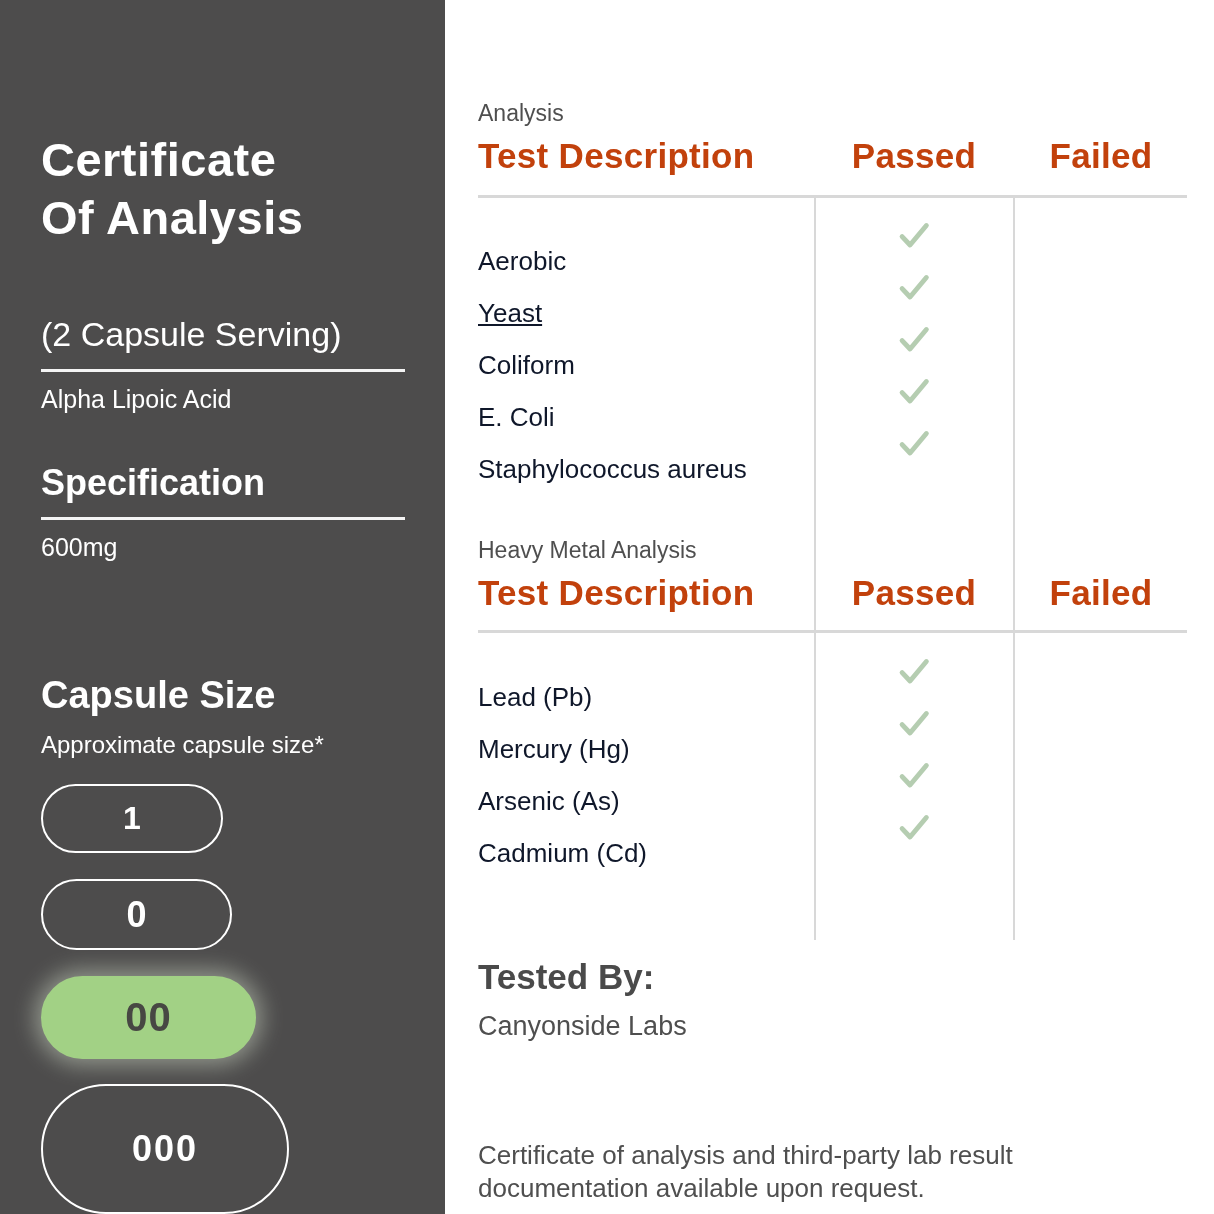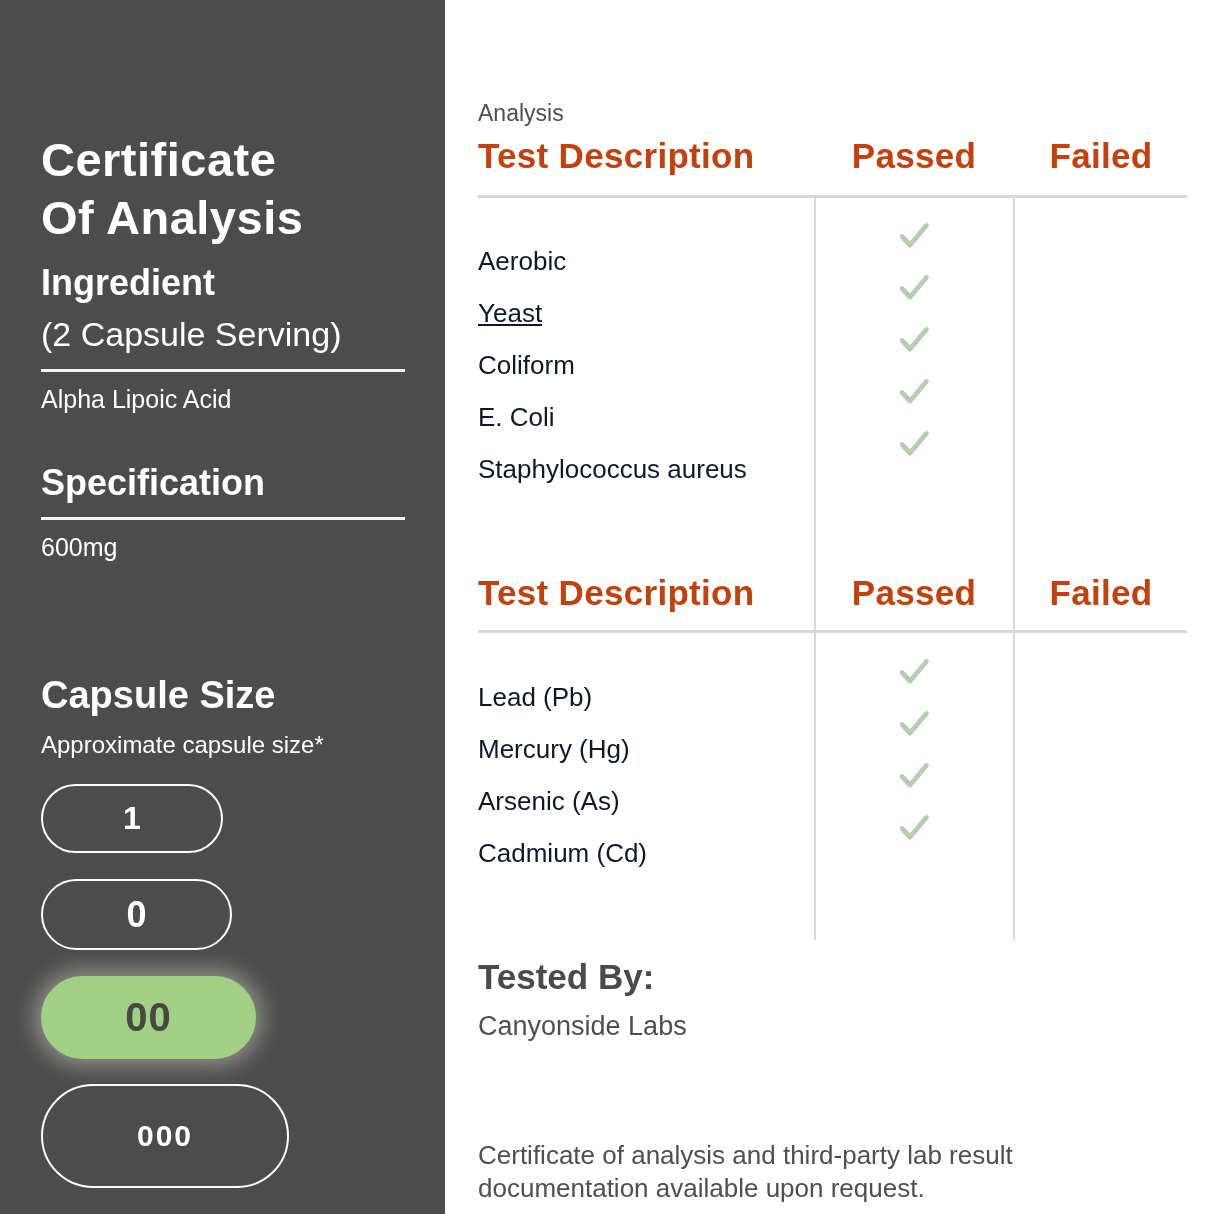--- a/index.html
+++ b/index.html
@@ -46,21 +46,21 @@
     background: transparent;
   }
   .pill-1   { top: 784px;  width: 182px; height: 69px;  font-size: 32px; }
   .pill-0   { top: 879px;  width: 191px; height: 71px;  font-size: 36px; }
   .pill-00  {
     top: 976px;  width: 215px; height: 83px;  font-size: 40px;
     background: #a2d185; border-color: #a2d185; color: #474743;
     box-shadow: 0 0 22px 6px rgba(230, 242, 220, 0.45);
     letter-spacing: 1px;
   }
-  .pill-000 { top: 1084px; width: 248px; height: 104px; font-size: 30px; letter-spacing: 2px; }
+  .pill-000 { top: 1084px; width: 248px; height: 130px; font-size: 36px; letter-spacing: 2px; }
 
   
   .main { position: relative; flex: 1 1 auto; color: #4f4f4f; }
   .main .abs { position: absolute; }
   .slabel { font-size: 23px; color: #4f4f4f; }
   .thead  { font-size: 35px; font-weight: bold; color: #c2410c; letter-spacing: 0.3px; }
   .rule-gray {
     position: absolute; height: 2.5px; background: #d8d8d8;
     left: 33px; width: 709px;
   }
@@ -89,21 +89,20 @@
 
 <div class="page">
 
   <aside class="sidebar">
 
     <h1 class="abs coa-title">
       <div>Certificate</div>
       <div>Of Analysis</div>
     </h1>
 
-    <div class="abs ing-heading">Ingredient</div>
     <div class="abs ing-subheading">(2 Capsule Serving)</div>
     <div class="rule-white rule-ingredient"></div>
     <div class="abs ing-value">Alpha Lipoic Acid</div>
 
     <div class="abs spec-heading">Specification</div>
     <div class="rule-white rule-spec"></div>
     <div class="abs spec-value">600mg</div>
 
     <div class="abs cap-heading">Capsule Size</div>
     <div class="abs cap-subheading">Approximate capsule size*</div>
@@ -161,20 +160,21 @@
         </svg>
     </div>
 
     <div class="abs row-label" style="top:429px;">Staphylococcus aureus</div>
     <div class="abs check-cell col-passed" style="top:424px;">
       <svg width="38" height="38" viewBox="0 0 24 24">
           <path d="M4.5 13 L9.5 18.3 L19.8 6" fill="none" stroke="#b5cdb1" stroke-width="3.1" stroke-linecap="round" stroke-linejoin="round"></path>
         </svg>
     </div>
 
+    <div class="abs slabel" style="top:537px; left:33px;">Heavy Metal Analysis</div>
     <div class="abs thead" style="top:573px; left:33px;">Test Description</div>
     <div class="abs thead col-passed" style="top:573px;">Passed</div>
     <div class="abs thead col-failed" style="top:573px;">Failed</div>
     <div class="rule-gray" style="top:630px;"></div>
 
     <div class="abs row-label" style="top:657px;">Lead (Pb)</div>
     <div class="abs check-cell col-passed" style="top:652px;">
       <svg width="38" height="38" viewBox="0 0 24 24">
           <path d="M4.5 13 L9.5 18.3 L19.8 6" fill="none" stroke="#b5cdb1" stroke-width="3.1" stroke-linecap="round" stroke-linejoin="round"></path>
         </svg>

